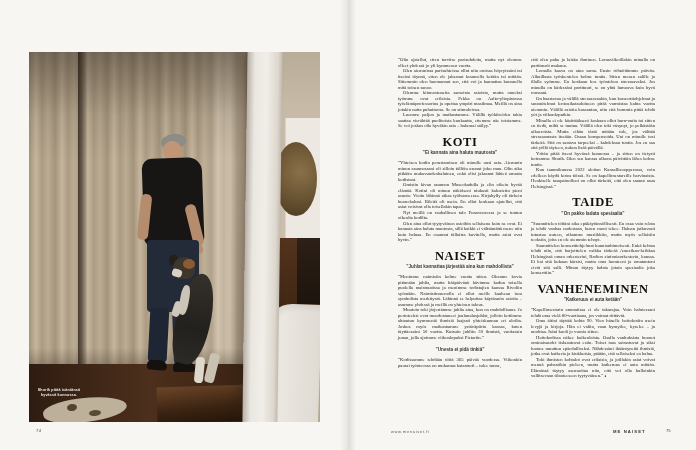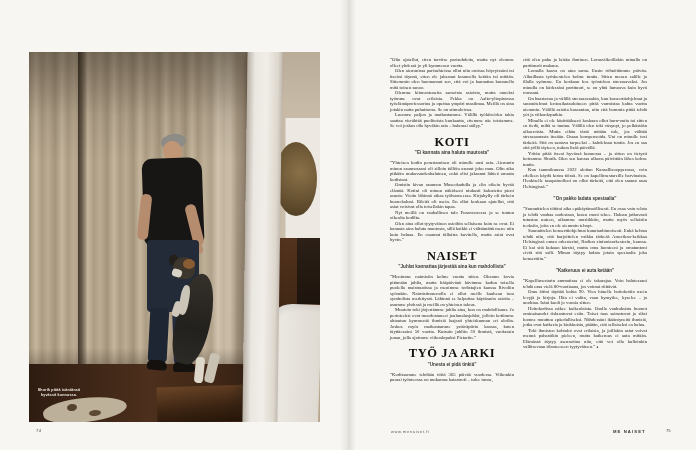--- a/index.html
+++ b/index.html
@@ -52,21 +52,21 @@
   .panel{left:256px;top:66px;width:35px;height:120px;background:#ede9e2;border-left:1px solid #d9d3c9;}
   .art{left:246px;top:90px;width:42px;height:74px;background:radial-gradient(circle at 60% 40%,#8a7148,#5e4a2c 70%,#4a3a22);border-radius:50%;}
   .rfloor{left:249px;top:186px;width:42px;height:90px;background:linear-gradient(180deg,#53331d,#3a2312);}
   .doorway{left:268px;top:186px;width:23px;height:66px;background:linear-gradient(180deg,#2c2017,#1d140d);}
   .banister{left:236px;top:252px;width:55px;height:120px;background:linear-gradient(90deg,#efece7,#dfdad2);border-radius:26px 0 0 0;transform:rotate(2deg);box-shadow:inset 3px 3px 6px rgba(0,0,0,.08);}
   .pillar{left:216px;top:0;width:35px;height:370px;background:linear-gradient(90deg,#b7b0a6 0,#eae6e0 22%,#f1eee9 55%,#ddd7cd 88%,#c2bab0 100%);transform:skewX(-.8deg);box-shadow:-6px 0 10px -2px rgba(45,34,22,.45);}
 
   .caption{left:7px;top:336px;width:46px;color:#f5f2ec;font-family:"Liberation Sans",sans-serif;font-weight:700;font-size:3.6px;line-height:4.8px;text-align:center;letter-spacing:.2px;}
 
   
-  .cols{position:absolute;left:390px;top:57px;display:flex;gap:9px;color:#1f1f1f;justify-content:center;}
+  .cols{position:absolute;left:398px;top:57px;display:flex;gap:9px;color:#1f1f1f;justify-content:center;}
   .col{width:124px;font-size:4.7px;line-height:5.5px;text-align:justify;}
   .col p{margin:0;}
   .col p.ind{text-indent:5px;}
   .sec{margin:7px 0 4px;text-align:center;}
   .sec h3{margin:0;font-family:"Liberation Serif",serif;font-weight:700;font-size:12.5px;line-height:12px;letter-spacing:.6px;color:#111;}
   .sec .sub{margin-top:2.5px;font-family:"Liberation Sans",sans-serif;font-weight:600;font-size:4.6px;line-height:6px;color:#3a3a3a;}
   .dot{font-size:3.2px;color:#141414;}
 
   
   .ft{position:absolute;font-family:"Liberation Sans",sans-serif;color:#4a4a4a;}
@@ -147,41 +147,42 @@
       <p class="ind">Olen aina ollut tyytyväinen asioihin sellaisena kuin ne ovat. Ei kannata aina haluta muutosta, sillä kaikki ei välttämättä mene niin kuin haluaa. En osannut tällaista kuvitella, mutta asiat ovat hyvin.”</p>
 
       <div class="sec">
         <h3>NAISET</h3>
         <div class="sub">”Juhlat kannattaa järjestää aina kun mahdollista”</div>
       </div>
       <p>”Menimme naimisiin kolme vuotta sitten. Olemme kovia pitämään juhlia, mutta hääpäivänä kävimme kadun toisella puolella maistraatissa ja menimme todistajien kanssa Rivoliin syömään. Naimisiinmenolla ei ollut meille kauhean isoa symbolista merkitystä. Lähinnä se helpottaa käytännön asioita – asumme yhdessä ja meillä on yhteinen talous.</p>
       <p class="ind">Muutoin toki järjestämme juhlia aina, kun on mahdollisuus. Jo perinteeksi ovat muodostuneet joulunalusjuhlat, jolloin kotiimme ahtautuu kymmeniä ihmisiä laajasti yhteiskunnan eri aloilta. Joskus myös matkustamme ystäväpiirin kanssa, kuten täyttäessäni 50 vuotta. Kutsuin juhliin 30 ihmistä, vuokrasin junan, jolla ajoimme viikonlopuksi Pietariin.”</p>
 
       <div class="sec">
-        <h3>TYÖ JA ARKI</h3>
         <div class="sub">”Unesta ei pidä tinkiä”</div>
       </div>
       <p>”Kodissamme tehdään töitä 365 päivää vuodessa. Viikonkin paussi työnteossa on mukamas katastrofi – tulee tunne,</p>
     </div>
 
     <div class="col">
       <p>että olen paha ja laiska ihminen. Lomaviikoillakin minulla on partituurit mukana.</p>
       <p class="ind">Lomalla kaava on aina sama. Ensin röhnöitämme päivän. Alkuillasta työskentelen kolme tuntia. Sitten menen salille ja illalla syömme. En koskaan koe työntekoa stressaavaksi. Jos minulla on kädessäni partituuri, se on yhtä lumoava kuin hyvä romaani.</p>
       <p class="ind">On haastavaa ja välillä stressaavaakin, kun konserttiohjelmat ja suunnitelmat lentoaikatauluineen pitää varmistaa kahta vuotta aiemmin. Välillä asioita kasaantuu, niin että hommia pitää tehdä yöt ja viikonloputkin.</p>
       <p class="ind">Minulla ei ole käsittääkseni koskaan ollut burn-outia tai sitten en tiedä, miltä se tuntuu. Välillä olen toki väsynyt, jo pelkästään aikaeroista. Mutta eihän tästä mitään tule, jos välttää stressaamasta itseään. Osaan kompensoida. Uni on minulle tosi tärkeää. Sitä on saatava tarpeeksi – kahdeksan tuntia. Jos en saa sitä yöllä täyteen, nukun lisää päivällä.</p>
       <p class="ind">Yritän pitää itseni hyvässä kunnossa – ja sitten on tietysti koiramme Shurik. Olen sen kanssa ulkona päivittäin lähes kolme tuntia.</p>
       <p class="ind">Kun tammikuussa 2022 aloitan Kansallisoopperassa, voin edelleen käydä kotoa töissä. Se on kapellimestareille harvinaista. Henkiselle tasapainolleni on ollut tärkeää, että olen saanut asua Helsingissä.”</p>
 
       <div class="sec">
+        <h3>TAIDE</h3>
         <div class="sub">”On pakko ladata spesiaalia”</div>
       </div>
       <p>”Suunnittelen töitäni aika epäkäytännöllisesti. En osaa vain relata ja tehdä vanhaa uudestaan, kuten moni tekee. Haluan jatkuvasti tutustua uuteen, aikamme musiikkiin, mutta myös sellaisiin teoksiin, joita en ole aiemmin tehnyt.</p>
       <p class="ind">Suunnittelen konserttiohjelmat kunnianhimoisesti. Enkä kehtaa tehdä niin, että harjoittelen vaikka tärkeää Amerikan-keikkaa Helsingissä oman orkesterini, Radion sinfoniaorkesterin, kanssa. Ei kai sitä kukaan kärsisi, mutta oma luonteeni ja omatuntoni eivät sitä salli. Minun täytyy ladata jotain spesiaalia joka konserttiin.”</p>
 
       <div class="sec">
+        <h3>VANHENEMINEN</h3>
         <div class="sub">”Katkeruus ei auta ketään”</div>
       </div>
       <p>”Kapellimestarin ammatissa ei ole takarajaa. Voin halutessani tehdä uraa vielä 80-vuotiaana, jos voimat riittävät.</p>
       <p class="ind">Oma äitini täyttää kohta 90. Vien hänelle hoitokotiin usein levyjä ja kirjoja. Hän ei valita, vaan hymyilee, kyselee – ja unohtaa. Isäni kuoli jo vuosia sitten.</p>
       <p class="ind">Hoitokodissa näkee kaikenlaista. Osalla vanhuksista huonot ominaisuudet tislaantuvat esiin. Toiset taas sairastuvat ja siksi luonne muuttuu epäedulliseksi. Nähdessäni ikääntyneitä ihmisiä, jotka ovat katkeria ja kiukkuisia, päätän, että sellaiseksi en halua.</p>
       <p class="ind"><span>Toki ihmisten kohtalot ovat erilaisia, ja joillakin asiat voivat mennä pahastikin pieleen, mutta katkeruus ei auta mitään. Elämässä täytyy asennoitua niin, että voi olla kulloinkin vallitsevaan tilanteeseen tyytyväinen.”</span> <span class="dot">●</span></p>
     </div>
   </div>
 
   <div class="ft url">www.menaiset.fi</div>

